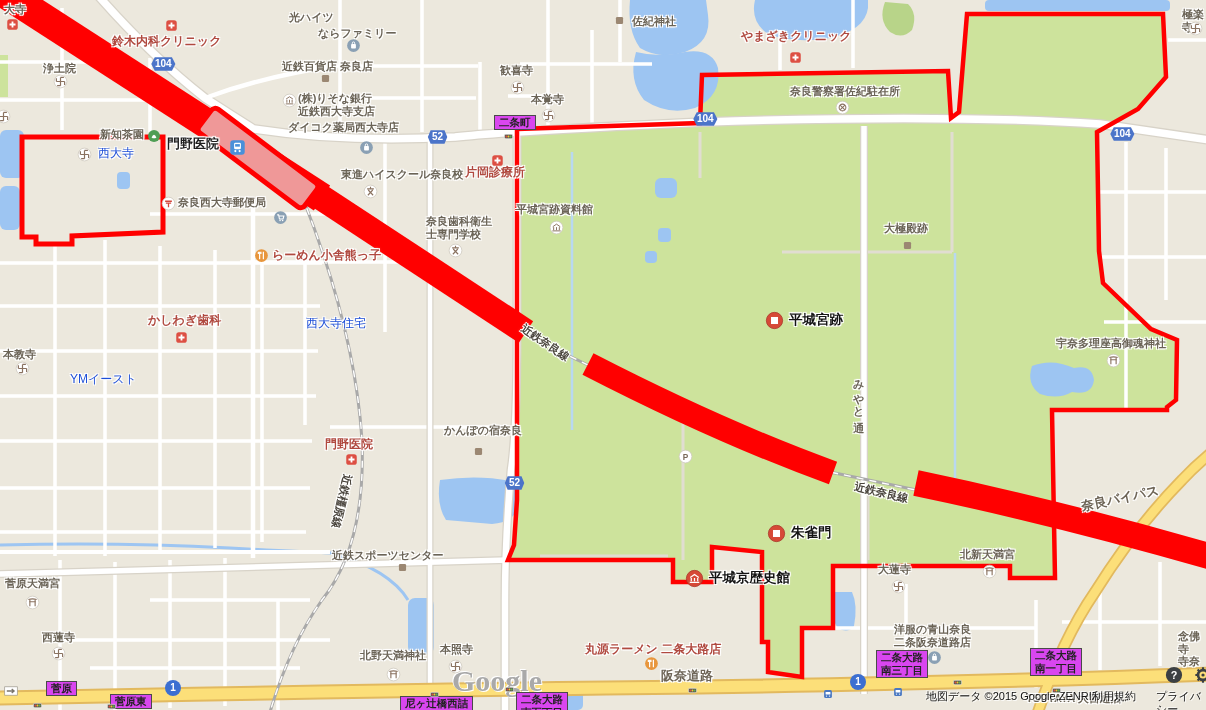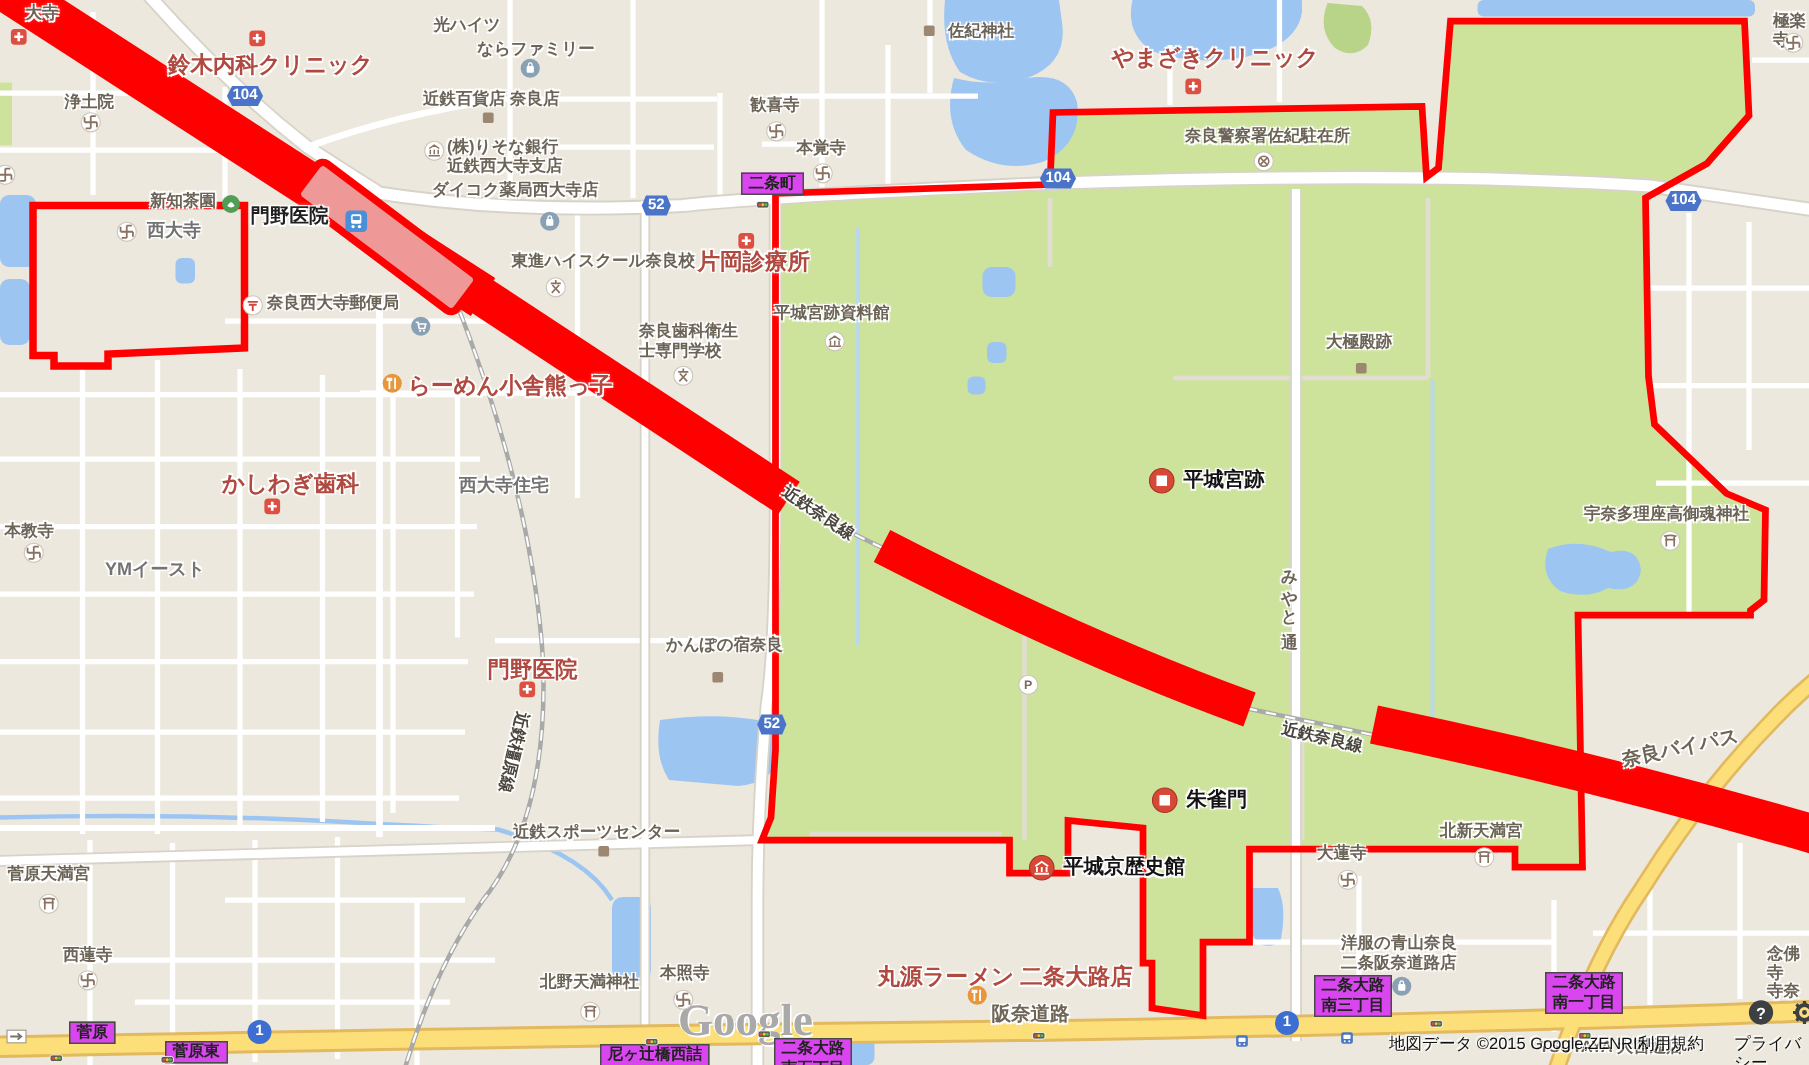--- a/index.html
+++ b/index.html
@@ -4,22 +4,22 @@
 <style>
   html,body{margin:0;padding:0}
   body{width:1206px;height:710px;overflow:hidden;position:relative;
        background:#ece8dd;font-family:"Liberation Sans",sans-serif}
   #map{position:absolute;left:0;top:0;width:1206px;height:710px}
   #labels{position:absolute;left:0;top:0;width:1206px;height:710px;pointer-events:none}
   .lbl{position:absolute;white-space:pre-line;line-height:1.15;
        text-shadow:-1px -1px 0 #fff,1px -1px 0 #fff,-1px 1px 0 #fff,1px 1px 0 #fff,0 0 3px #fff;
        transform-origin:left top}
   .poi{font-size:11px;color:#6b6457;font-weight:bold}
-  .poi2{font-size:12px;color:#737373;font-weight:bold}
-  .red{font-size:15px;color:#b0493f;font-weight:bold}
+  .poi2{font-size:12px;color:#1d4ed8;font-weight:normal}
+  .red{font-size:12px;color:#b0493f;font-weight:bold}
   .big{font-size:13px;color:#1f1f1f;font-weight:bold}
   .road{font-size:13px;color:#6e6557;font-weight:bold}
   .rail{font-size:11px;color:#4a453d;font-weight:bold}
   .vert{font-size:11px;color:#6b6457;font-weight:bold;writing-mode:vertical-rl;letter-spacing:1px}
   .attr{font-size:11px;color:#111;font-weight:normal;text-shadow:-1px -1px 0 rgba(255,255,255,.85),1px 1px 0 rgba(255,255,255,.85)}
   .google{font-family:"Liberation Serif",serif;font-size:30px;color:#a9a9a9;font-weight:bold;
           text-shadow:-1px -1px 0 #fff,1px 1px 0 #fff;letter-spacing:0}
   .shield{position:absolute;background:#4b74c9;color:#fff;font-size:10px;font-weight:bold;
           padding:1px 6px;line-height:12px;
           clip-path:polygon(8% 50%,20% 2%,80% 2%,92% 50%,80% 98%,20% 98%)}
@@ -226,21 +226,21 @@
     <rect x="-66" y="-15" width="132" height="30" rx="5" fill="#ef9898" stroke="#ff0000" stroke-width="5"></rect>
   </g>
 
   <path fill="none" stroke="#ff0000" stroke-width="4.5" stroke-linejoin="miter" d="M517 129 L700 123 L702 75 L948 71 L951 118 L959 112 L967 14 L1163 14 L1166 77 L1138 109 L1097 132 L1099 251 L1103 283 L1151 329 L1177 340 L1176 400 L1167 407 L1167 410 L1052 410 L1055 578 L1010 578 L1010 566 L833 566 L833 628 L802 628 L802 677 L768 672 L768 642 L762 642 L762 552 L712 547 L712 582 L673 582 L673 560 L508 560 L514 545 L517 500 Z"></path>
 
   <path fill="none" stroke="#ff0000" stroke-width="5" d="M22 137 H163 V232 L72 236 V244 H36 V237 H22 Z"></path>
 </svg>
 </div>
 
 <div id="labels">
-    <div class="lbl poi" style="left: 17px; top: 3px; text-align: center;">大寺</div>
+    <div class="lbl poi" style="left: 4px; top: 3px; text-align: center;">大寺</div>
     <div class="lbl poi" style="left: 43px; top: 62px;">浄土院</div>
     <div class="lbl poi" style="left: 289px; top: 11px;">光ハイツ</div>
     <div class="lbl poi" style="left: 318px; top: 27px;">ならファミリー</div>
     <div class="lbl poi" style="left: 282px; top: 60px;">近鉄百貨店 奈良店</div>
     <div class="lbl poi" style="left: 500px; top: 64px;">歓喜寺</div>
     <div class="lbl poi" style="left: 531px; top: 93px;">本覚寺</div>
     <div class="lbl poi" style="left: 632px; top: 15px;">佐紀神社</div>
     <div class="lbl poi" style="left: 298px; top: 92px;">(株)りそな銀行
 近鉄西大寺支店</div>
     <div class="lbl poi" style="left: 288px; top: 121px;">ダイコク薬局西大寺店</div>
@@ -252,21 +252,21 @@
     <div class="lbl poi" style="left: 516px; top: 203px;">平城宮跡資料館</div>
     <div class="lbl poi" style="left: 426px; top: 215px;">奈良歯科衛生
 士専門学校</div>
     <div class="lbl poi" style="left: 884px; top: 222px;">大極殿跡</div>
     <div class="lbl poi" style="left: 1182px; top: 8px;">極楽寺</div>
     <div class="lbl poi2" style="left: 306px; top: 317px;">西大寺住宅</div>
     <div class="lbl poi" style="left: 3px; top: 348px;">本教寺</div>
     <div class="lbl poi2" style="left: 70px; top: 373px;">YMイースト</div>
     <div class="lbl poi" style="left: 444px; top: 424px;">かんぽの宿奈良</div>
     <div class="lbl poi" style="left: 1056px; top: 337px;">宇奈多理座高御魂神社</div>
-    <div class="lbl poi" style="left: 342px; top: 549px;">近鉄スポーツセンター</div>
+    <div class="lbl poi" style="left: 332px; top: 549px;">近鉄スポーツセンター</div>
     <div class="lbl poi" style="left: 878px; top: 563px;">大蓮寺</div>
     <div class="lbl poi" style="left: 960px; top: 548px;">北新天満宮</div>
     <div class="lbl poi" style="left: 5px; top: 577px;">菅原天満宮</div>
     <div class="lbl poi" style="left: 42px; top: 631px;">西蓮寺</div>
     <div class="lbl poi" style="left: 440px; top: 643px;">本照寺</div>
     <div class="lbl poi" style="left: 360px; top: 649px;">北野天満神社</div>
     <div class="lbl poi" style="left: 894px; top: 623px;">洋服の青山奈良
 二条阪奈道路店</div>
     <div class="lbl poi" style="left: 1026px; top: 692px;">TSUTAYA 大宮通店</div>
     <div class="lbl poi" style="left: 1178px; top: 630px;">念佛寺

